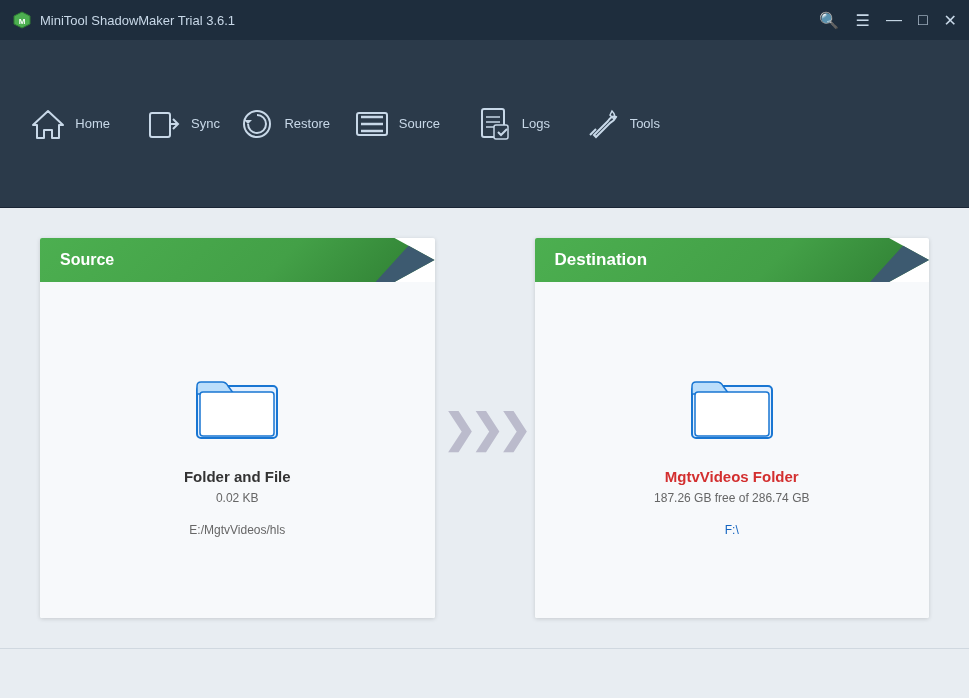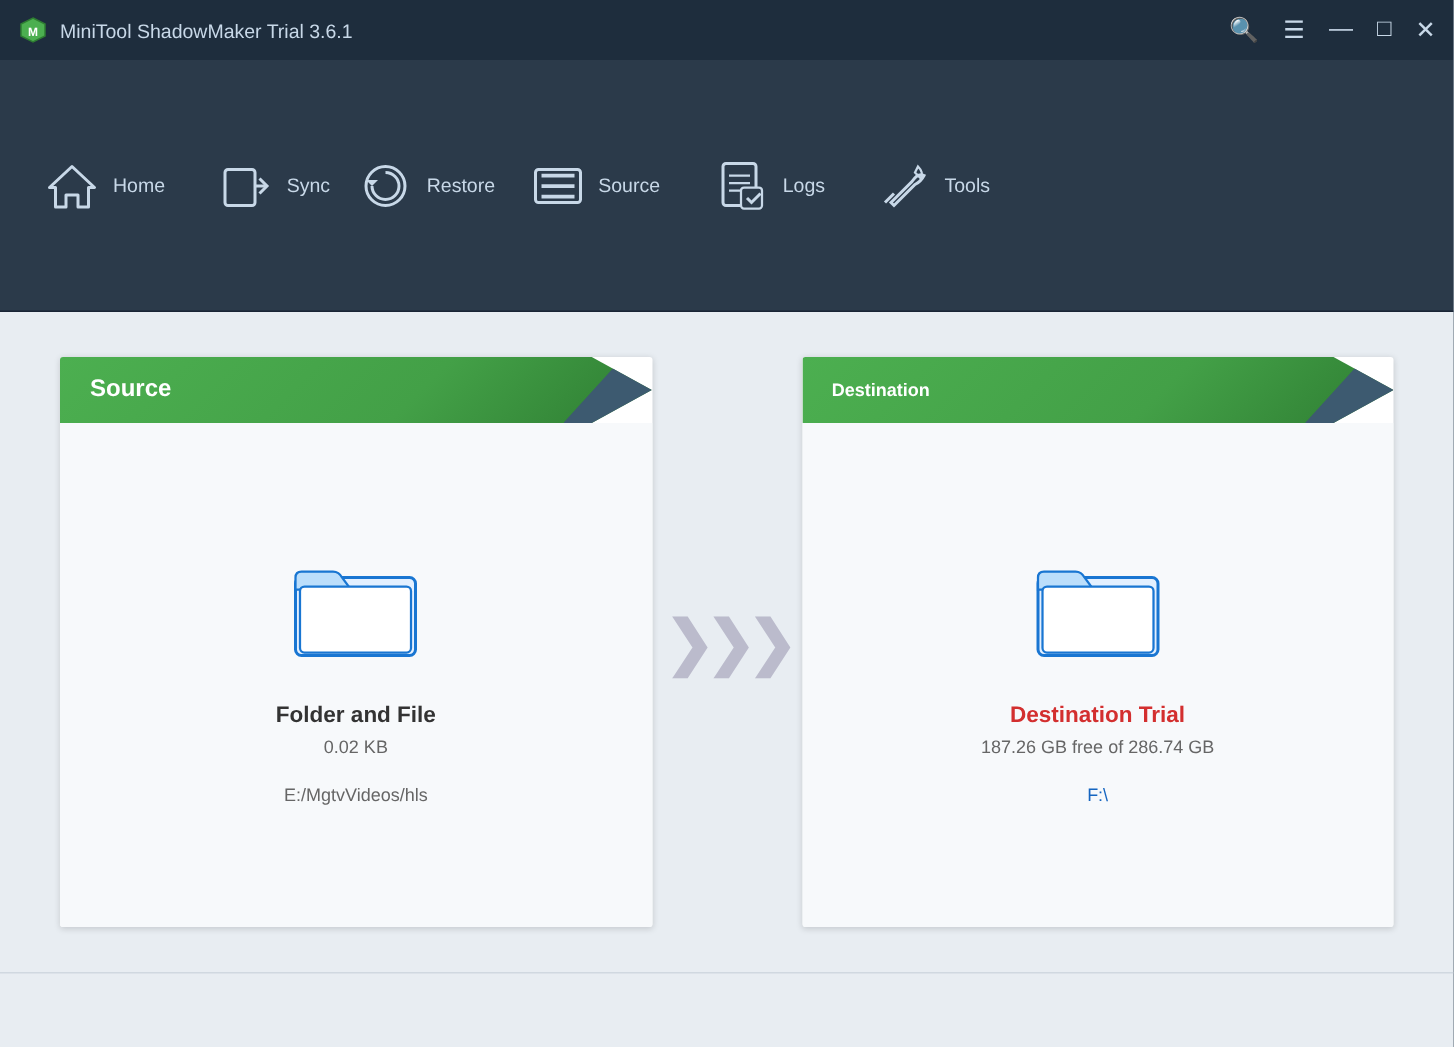--- a/index.html
+++ b/index.html
@@ -285,32 +285,32 @@
         <div class="panel-path">E:/MgtvVideos/hls</div>
       </div>
     </div>
 
     <div class="arrow-section">
       <span class="arrows" style="color:#bbc; font-size:40px; letter-spacing:-6px; font-weight:900;">❯❯❯</span>
     </div>
 
     <div class="panel">
       <div class="panel-header destination">
-        <span style="color:white; font-size:12px; font-weight:600; z-index:1; position:relative;">Destination</span>
+        <span style="color:white; font-size:17px; font-weight:600; z-index:1; position:relative;">Destination</span>
         <div class="panel-header-bg"></div>
       </div>
       <div class="panel-body">
         <div class="folder-icon">
           <svg width="90" height="80" viewBox="0 0 90 80">
             <rect x="5" y="22" width="80" height="52" rx="4" fill="#e3f0ff" stroke="#1976d2" stroke-width="2"></rect>
             <path d="M5 30 L5 22 Q5 18 9 18 L30 18 Q34 18 36 22 L42 30 Z" fill="#bbdefb" stroke="#1976d2" stroke-width="1.5"></path>
             <rect x="8" y="28" width="74" height="44" rx="3" fill="white" stroke="#1976d2" stroke-width="1.5"></rect>
           </svg>
         </div>
-        <div class="panel-title dest-title">Destination Trial</div>
+        <div class="panel-title dest-title">MgtvVideos Folder</div>
         <div class="panel-subtitle">187.26 GB free of 286.74 GB</div>
         <div class="panel-path-dest">F:\</div>
       </div>
     </div>
 
   </div>
 </div>
 
 <div class="bottom-bar">
   

